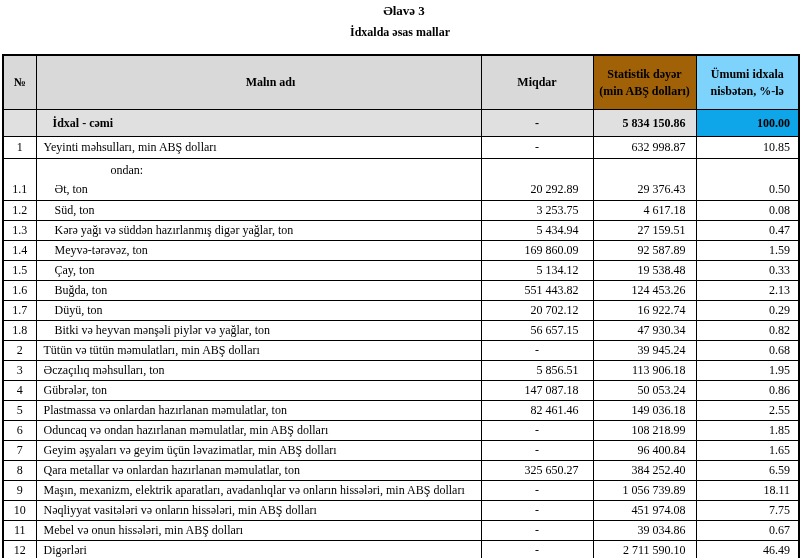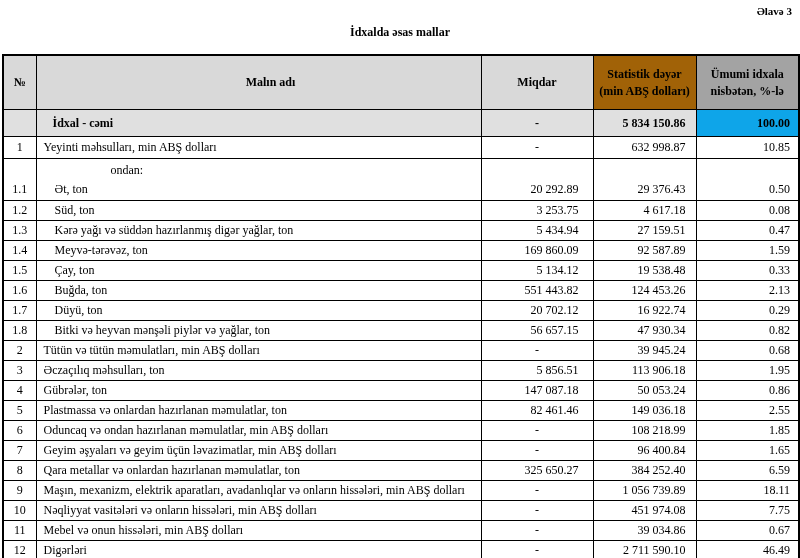--- a/index.html
+++ b/index.html
@@ -5,23 +5,23 @@
   html, body {
     margin: 0; padding: 0;
     background: #ffffff;
     width: 800px; height: 558px;
     font-family: "Liberation Serif", serif;
     color: #000;
     overflow: hidden;
   }
   .page { width: 800px; height: 558px; position: relative; }
   .annex {
-    text-align: right;
-    font-weight: bold;
-    font-size: 11px;
+    text-align: center;
+    font-weight: bold;
+    font-size: 13px;
     padding: 2px 8px 0 16px;
     line-height: 18px;
   }
   .title {
     text-align: center;
     font-weight: bold;
     font-size: 12px;
     line-height: 20px;
     margin: 2px 0 12px 0;
   }
@@ -83,21 +83,21 @@
       <col style="width:112px">
       <col style="width:103px">
       <col style="width:103px">
     </colgroup>
     <thead>
       <tr>
         <th style="background: rgb(217, 217, 217);">№</th>
         <th style="background: rgb(217, 217, 217); padding-left: 28px;">Malın adı</th>
         <th style="background: rgb(217, 217, 217);">Miqdar</th>
         <th style="background: #a16207; margin-top: 32px;">Statistik dəyər (min ABŞ dolları)</th>
-        <th style="background: #a3a3a3;">Ümumi idxala nisbətən, %-lə</th>
+        <th style="background: #7dd3fc;">Ümumi idxala nisbətən, %-lə</th>
       </tr>
     </thead>
     <tbody>
         <tr class="total">
           <td class="no" style="background: rgb(224, 224, 224);"></td>
           <td class="name" style="background: rgb(224, 224, 224);">İdxal - cəmi</td>
           <td class="qty dash" style="background: rgb(224, 224, 224);">-</td>
           <td class="val" style="background: rgb(224, 224, 224);">5 834 150.86</td>
           <td class="share" style="background: #0ea5e9;">100.00</td>
         </tr>

